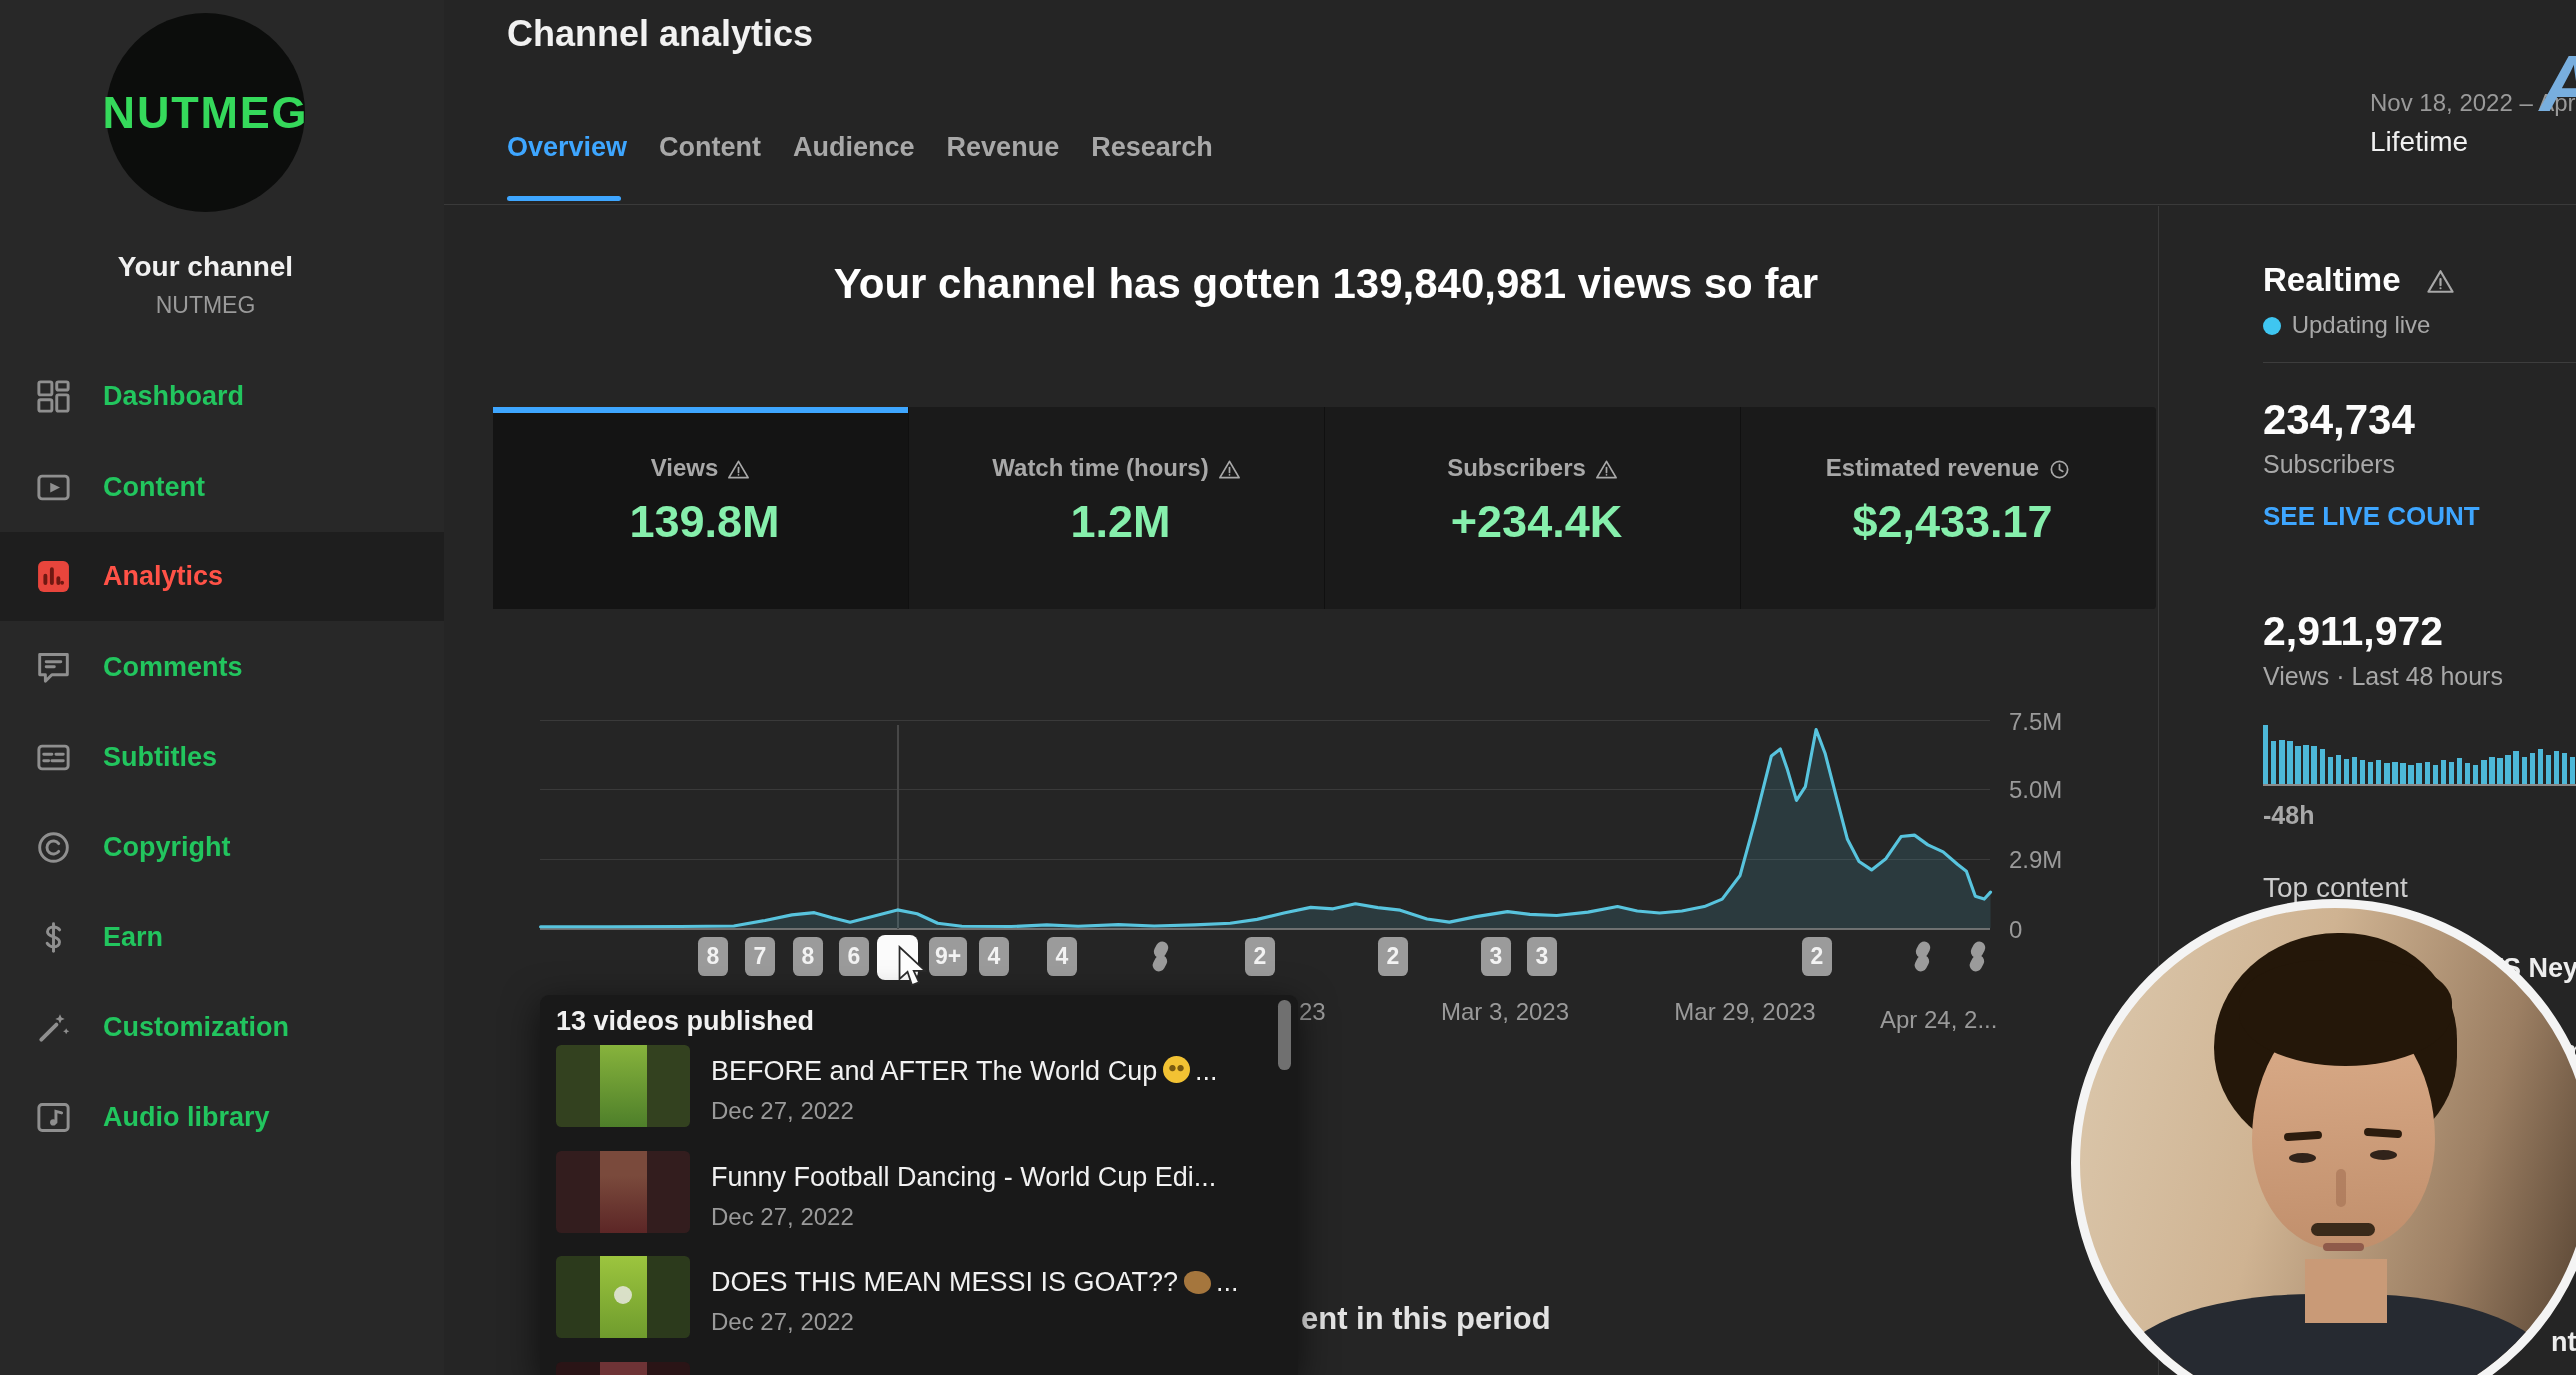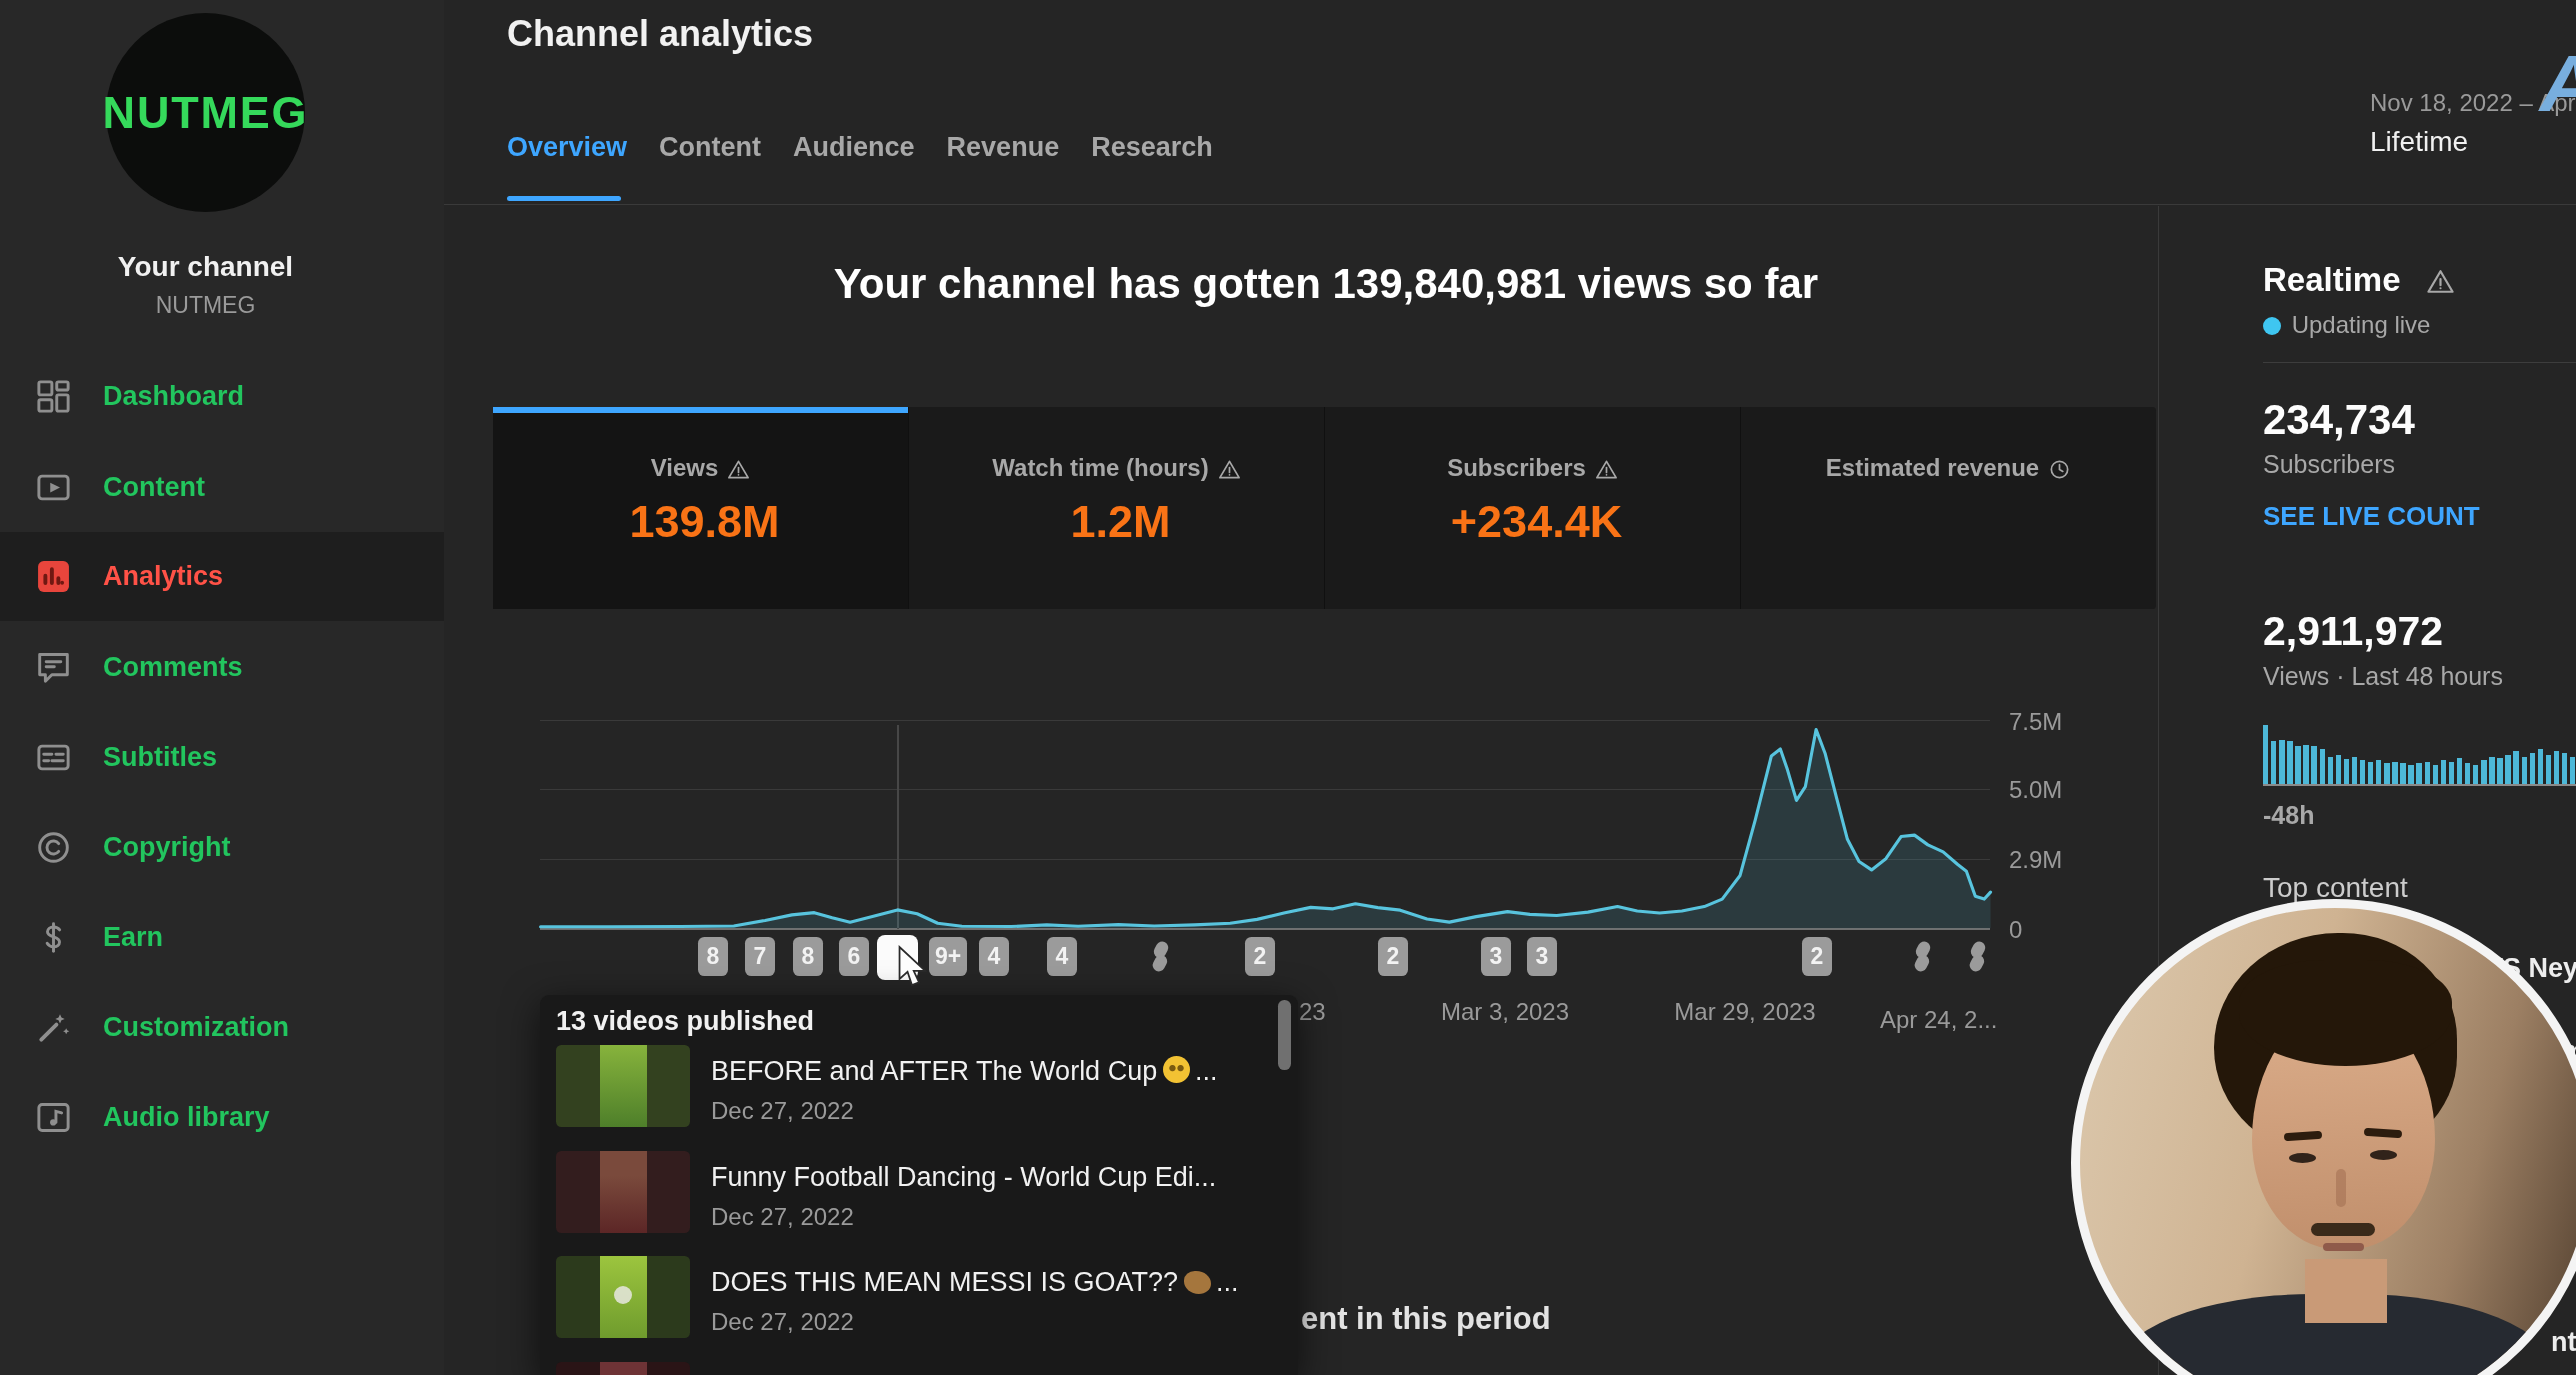--- a/index.html
+++ b/index.html
@@ -31,21 +31,21 @@
   
   #metrics{position:absolute;left:493px;top:407px;width:1663px;height:202px;display:flex;
            background:#1a1a1a;border-radius:3.6px;font-weight:bold;}
   .metric-card{position:relative;flex:1;text-align:center;border-right:1.8px solid #101010;cursor:pointer;}
   .metric-card:last-child{border-right:none;}
   .metric-card.selected{background:#141414;}
   .card-topbar{position:absolute;left:0;top:0;width:100%;height:6.3px;background:#3ea6ff;}
   .card-label-row{margin-top:47px;font-size:24px;color:#a8a8a8;display:flex;justify-content:center;
                   align-items:center;gap:9px;}
   .card-icon svg{width:23px;height:23px;vertical-align:middle;}
-  .card-value{margin-top:14.3px;font-size:45px;color:#f97316;padding-left:8px;}
+  .card-value{margin-top:14.3px;font-size:45px;color:#86efac;padding-left:8px;}
   
   .gridline{position:absolute;left:540px;width:1450px;height:0.9px;background:#3a3a3a;}
   .baseline{position:absolute;left:540px;top:928px;width:1450px;height:1.8px;background:#6f6f6f;}
   .ytick{position:absolute;left:2009px;font-size:24px;color:#9a9a9a;}
   .hover-vline{position:absolute;left:897px;top:725px;width:1.8px;height:204px;background:#474747;}
   #main-chart{position:absolute;left:537px;top:708px;width:1458px;height:224px;}
   .marker{position:absolute;top:937px;height:39px;background:#9b9b9b;border-radius:6.3px;color:#f3f3f3;
           font-size:23px;font-weight:bold;text-align:center;line-height:39px;cursor:pointer;}
   .marker.hovered{top:935px;height:45px;background:#fbfbfb;border-radius:8px;}
   .marker-shorts{position:absolute;top:937px;width:30px;height:39px;cursor:pointer;
@@ -258,20 +258,21 @@
         <div class="card-value">+234.4K</div>
       </div>
       <div class="metric-card">
         <div class="card-label-row">
           <span class="card-label">Estimated revenue</span>
           <span class="card-icon"><svg viewBox="0 0 24 24" fill="none" stroke="#a8a8a8" stroke-width="1.8" stroke-linecap="round">
               <circle cx="12" cy="12" r="8.5"></circle>
               <path d="M12 7v5l3.5 2"></path>
             </svg></span>
         </div>
+        <div class="card-value">$2,433.17</div>
       </div>
     </div>
 
   <div class="gridline" style="top:720px"></div>
   <div class="gridline" style="top:789px"></div>
   <div class="gridline" style="top:859px"></div>
   <div class="baseline"></div>
   <div class="hover-vline"></div>
   <div class="ytick" style="top:708px">7.5M</div>
   <div class="ytick" style="top:776px">5.0M</div>

